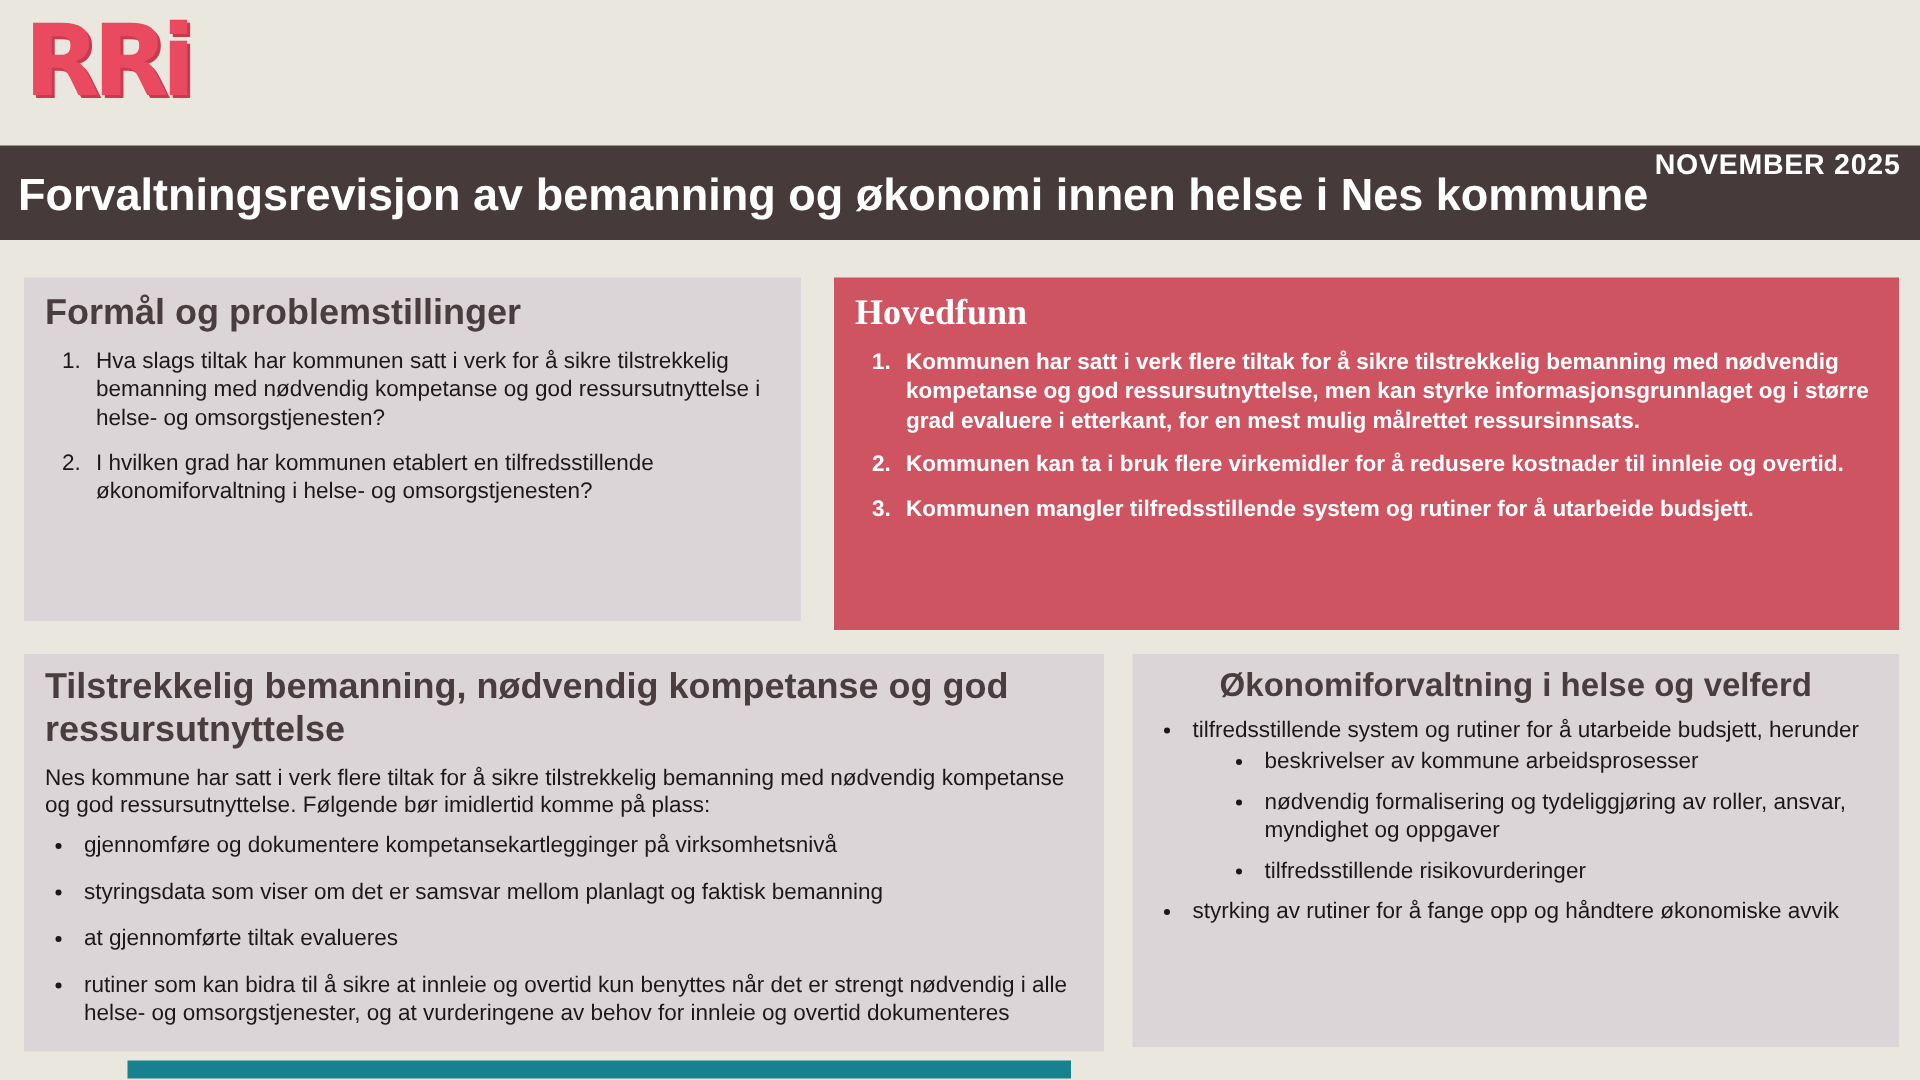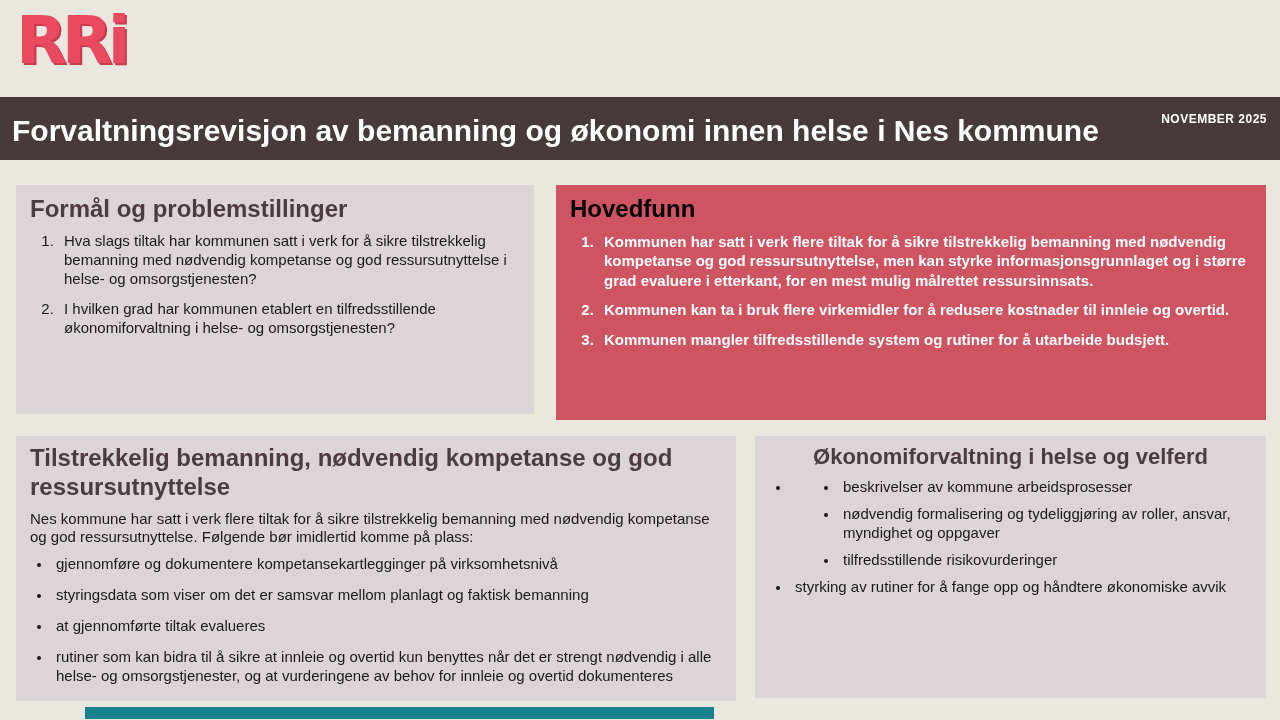--- a/index.html
+++ b/index.html
@@ -27,23 +27,23 @@
 
   
   .header-bar {
     position: absolute;
     left: 0; top: 97px;
     width: 1280px; height: 63px;
     background: #463a3b;
   }
   .header-date {
     position: absolute;
-    top: 15px; right: 13px;
+    top: 3px; right: 13px;
     color: #ffffff;
-    font-size: 12px;
+    font-size: 19px;
     font-weight: bold;
     letter-spacing: 0.5px;
   }
   .header-title {
     position: absolute;
     left: 12px; top: 17px;
     color: #ffffff;
     font-size: 30px;
     font-weight: bold;
     white-space: nowrap;
@@ -58,21 +58,21 @@
   .panel-gray { background: #dcd5d7; }
   .panel-red  { background: #cf5462; color: #ffffff; }
 
   .panel-title {
     font-weight: bold;
     color: #4a3d3f;
     font-size: 24px;
     line-height: 1.2;
     margin-bottom: 8px;
   }
-  .panel-red .panel-title { color: #000000; }
+  .panel-red .panel-title { color: #ffffff; font-family: Liberation Serif, serif; }
   .panel-title.small { font-size: 22px; text-align: center; }
 
   .panel-intro {
     font-size: 15px;
     line-height: 1.26;
     margin-bottom: 10px;
   }
 
   ol.num-list {
     margin-left: 28px;
@@ -151,20 +151,21 @@
     <li>styringsdata som viser om det er samsvar mellom planlagt og faktisk bemanning</li>
     <li>at gjennomførte tiltak evalueres</li>
     <li>rutiner som kan bidra til å sikre at innleie og overtid kun benyttes når det er strengt nødvendig i alle helse- og omsorgstjenester, og at vurderingene av behov for innleie og overtid dokumenteres</li>
   </ul>
 </div>
 
 <div id="economy-panel" class="panel panel-gray">
   <div class="panel-title small">Økonomiforvaltning i helse og velferd</div>
   <ul class="bullet-list">
     <li>
+      <span>tilfredsstillende system og rutiner for å utarbeide budsjett, herunder</span>
       <ul class="sub-bullet-list">
         <li>beskrivelser av kommune arbeidsprosesser</li>
         <li>nødvendig formalisering og tydeliggjøring av roller, ansvar, myndighet og oppgaver</li>
         <li>tilfredsstillende risikovurderinger</li>
       </ul>
     </li>
     <li>styrking av rutiner for å fange opp og håndtere økonomiske avvik</li>
   </ul>
 </div>
 

